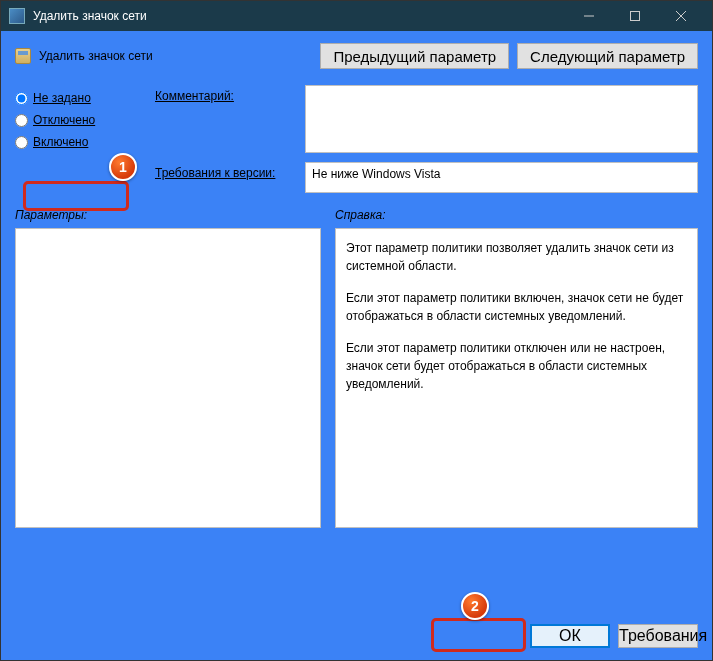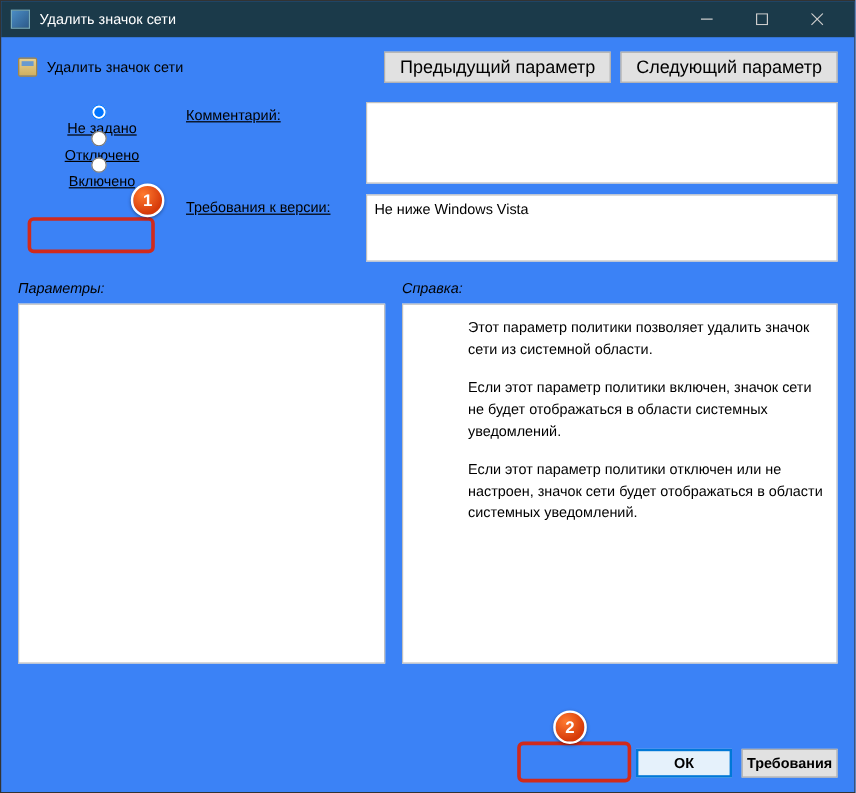--- a/index.html
+++ b/index.html
@@ -19,42 +19,42 @@
   .header-row .policy-icon { width: 16px; height: 16px; margin-right: 8px; background: linear-gradient(#e8d090,#d0b060); border:1px solid #aa8840; border-radius:2px; position:relative; }
   .header-row .policy-icon::after{content:""; position:absolute; top:2px; left:2px; width:10px; height:4px; background:#6a9acf;}
   .header-row .policy-title { flex: 1; font-size: 12px; }
   .nav-btn { height: 26px; padding: 0 12px; background: #e1e1e1; border: 1px solid #adadad; font-size: 15px; margin-left: 8px; cursor: pointer; }
   
   .row { display: flex; align-items: flex-start; margin-bottom: 6px; }
   .radio-col { width: 140px; padding-top: 2px; position:relative; }
   .label-col { width: 150px; padding-top: 4px; text-decoration: underline; }
   .field-col { flex: 1; }
   
-  .radio-item { display: flex; align-items: center; height: 22px; cursor: pointer; flex-direction: column; }
+  .radio-item { display: flex; align-items: center; height: 22px; cursor: pointer; }
   .radio-item input { margin-right: 5px; cursor: pointer; }
   .radio-item label { text-decoration: underline; cursor: pointer; }
   
   textarea.comment { width: 100%; height: 68px; border: 1px solid #c0c0c0; resize: none; font-family: inherit; font-size: 12px; padding: 4px; background:#fff; }
   textarea.comment::-webkit-scrollbar{width:17px;}
   textarea.comment::-webkit-scrollbar-track{background:#f0f0f0;}
   textarea.comment::-webkit-scrollbar-button{background:#f0f0f0; border:1px solid #c0c0c0; height:17px;}
   
-  .req-box { width: 100%; height: 56px; border: 1px solid #c0c0c0; padding: 4px 6px; background: #fff; overflow-y: scroll; }
+  .req-box { width: 100%; height: 31px; border: 1px solid #c0c0c0; padding: 4px 6px; background: #fff; overflow-y: scroll; }
   
   .labels-row { display: flex; margin-top: 15px; margin-bottom: 6px; font-style: italic; }
   .labels-row .p-label { width: 320px; }
   
   .panels-row { display: flex; gap: 14px; }
   .panel { border: 1px solid #c0c0c0; background: #fff; height: 300px; padding: 10px; overflow: auto; }
   .panel.params { width: 306px; }
   .panel.help { flex: 1; line-height: 1.5; }
-  .panel.help p { margin-bottom: 14px; margin-left: 44px; }
+  .panel.help p { margin-bottom: 14px; }
   
   .button-row { position: absolute; bottom: 12px; right: 14px; display: flex; gap: 8px; }
-  .btn { width: 80px; height: 24px; background: #e1e1e1; border: 1px solid #adadad; font-size: 12px; cursor: pointer; font-weight: bold; }
+  .btn { width: 80px; height: 24px; background: #e1e1e1; border: 1px solid #adadad; font-size: 16px; cursor: pointer; }
   .btn.default { border: 2px solid #0078d7; background:#e5f1fb; }
   
   
   .callout-box { position: absolute; border: 3px solid #d02a1c; border-radius: 5px; pointer-events:none; }
   .badge { position: absolute; width: 28px; height: 28px; border-radius: 50%; background: radial-gradient(circle at 35% 30%, #ff7a2e, #d63a0a 70%); color: #fff; font-weight: bold; display: flex; align-items: center; justify-content: center; font-size: 14px; border: 2px solid #fff; box-shadow: 0 1px 3px rgba(0,0,0,.4); pointer-events:none; }
   
   #callout1 { left: 22px; top: 180px; width: 106px; height: 30px; }
   #badge1 { left: 108px; top: 152px; }
   #callout2 { left: 430px; bottom: 8px; width: 95px; height: 34px; }
   #badge2 { left: 460px; bottom: 40px; }

